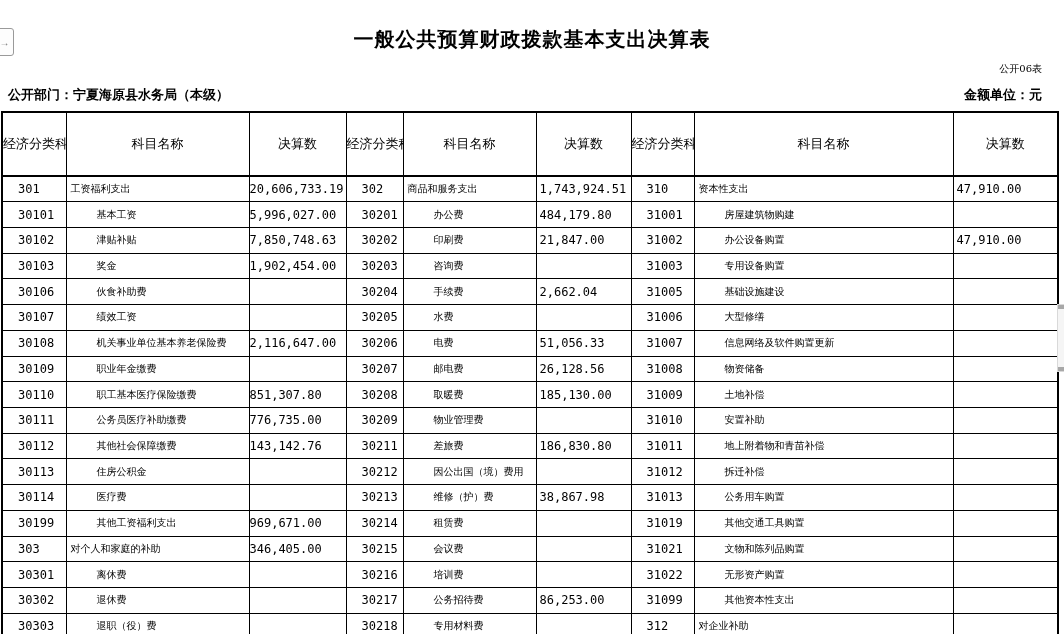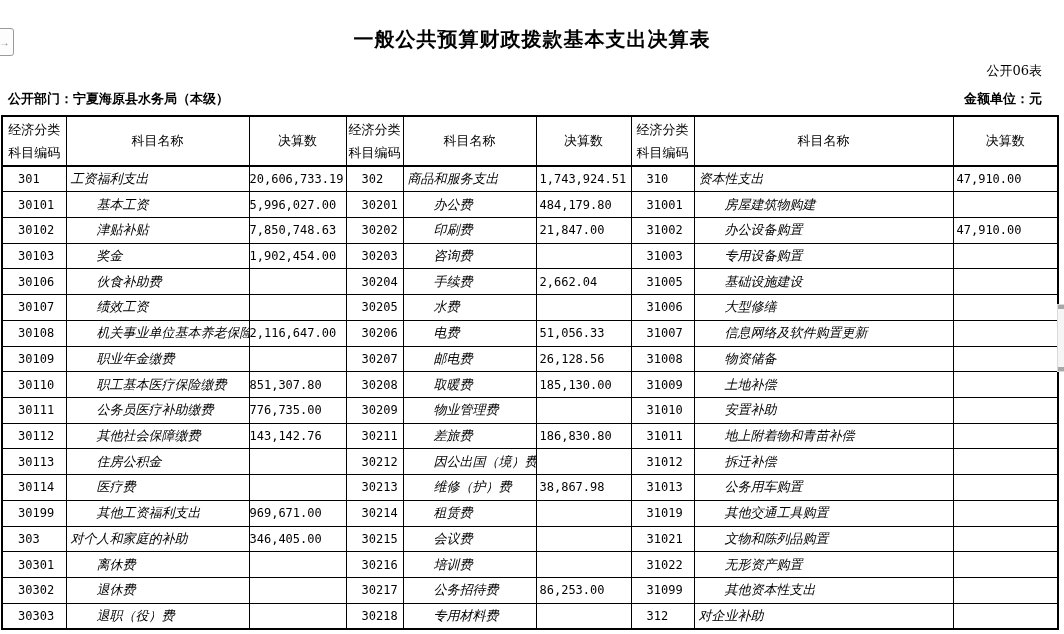--- a/index.html
+++ b/index.html
@@ -9,48 +9,48 @@
     background:#ffffff; color:#000;
     font-family:"DejaVu Serif","Liberation Serif",serif;
     position:relative; overflow:hidden;
   }
   .title {
     margin:0; padding-top:26px;
     font-size:20px; font-weight:bold;
     text-align:center; letter-spacing:1px;
   }
   .table-code {
-    text-align:right; font-size:13px;
+    text-align:right; font-size:10px;
     padding:9px 22px 0 0;
   }
   .meta-row {
     display:flex; justify-content:space-between;
     font-size:13px; padding:10px 22px 7px 8px;font-weight:bold;
   }
   table.fa {
     margin-left:1px; width:1056px;
     border-collapse:collapse; table-layout:fixed;
     border:2px solid #000;
   }
   .fa th, .fa td {
     border:1px solid #000; font-weight:normal;
     overflow:hidden; white-space:nowrap; padding:0;
   }
   .fa thead tr { height:50px; }
   .fa thead th { border-bottom:2px solid #000; font-size:13px; }
   .codeh {
-    display:flex; flex-direction:column; justify-content:space-around;
-    align-items:center; height:46px; font-size:13px;
+    display:flex; flex-direction:row; justify-content:space-around;
+    align-items:center; height:62px; font-size:13px;
   }
   .fa tbody tr { height:25.72px; }
   td.code {
     font-family:"DejaVu Sans Mono","Liberation Mono",monospace;
     font-size:12px; padding-left:15px;
   }
-  td.name { font-size:13px; padding-left:4px;font-style:italic; }
+  td.name { font-size:10px; padding-left:4px; }
   td.name.indent { padding-left:30px;margin-top:35px; }
   td.val {
     font-family:"DejaVu Sans Mono","Liberation Mono",monospace;
     font-size:12px;
   }
   td.val.r { text-align:left; padding-right:3px; }
   td.val.l { text-align:left;  padding-left:3px; }
   .expand-btn {
     position:absolute; left:-5px; top:28px;
     width:19px; height:28px;

